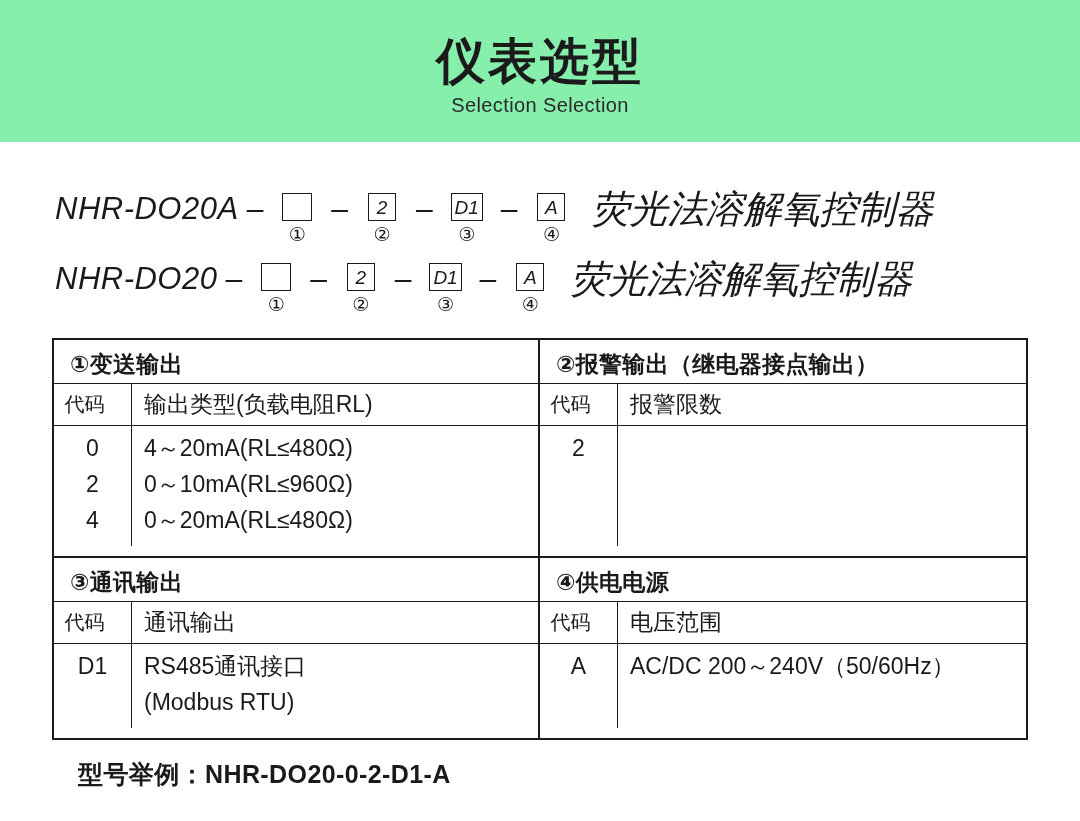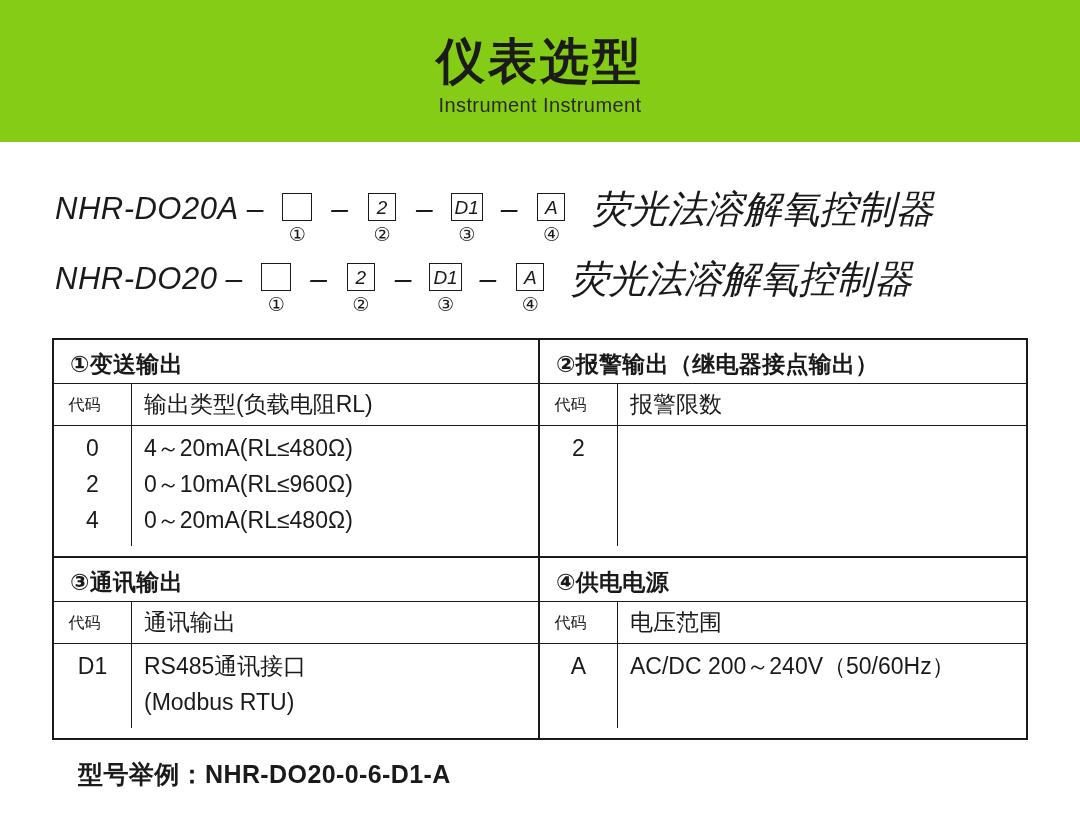--- a/index.html
+++ b/index.html
@@ -17,21 +17,21 @@
   .page {
     position: relative;
     width: 1080px;
     height: 821px;
   }
 
   
   .header {
     width: 100%;
     height: 142px;
-    background: #84cc16;
+    background: #86efac;
     display: flex;
     flex-direction: column;
     align-items: center;
     justify-content: center;
     box-sizing: border-box;
     padding-top: 8px;
   }
   .header-title {
     font-size: 49px;
     font-weight: bold;
@@ -132,21 +132,21 @@
   .sub-row {
     display: flex;
     width: 100%;
   }
   .c-code {
     width: 78px;
     flex: 0 0 78px;
     border-right: 1.6px solid #1a1a1a;
     box-sizing: border-box;
     text-align: center;
-    font-size: 16px;
+    font-size: 20px;
     padding: 5px 16px 5px 0;
     line-height: 33px;
   }
   .c-code.hdr { text-align: center; }
   .c-val {
     flex: 1 1 auto;
     box-sizing: border-box;
     font-size: 23px;
     padding: 5px 6px 5px 12px;
     line-height: 33px;
@@ -185,21 +185,21 @@
   }
   .nowrap { white-space: nowrap; }
 </style>
 </head>
 <body>
 
 <div class="page">
 
   <div class="header">
     <div class="header-title">仪表选型</div>
-    <div class="header-sub">Instrument Instrument</div>
+    <div class="header-sub">Selection Selection</div>
   </div>
 
   <div class="codeblock">
 
     <div class="code-line">
       <div class="code-model">NHR-DO20A</div>
       <div class="dash">–</div>
       <div class="slot-wrap">
         <div class="slot empty"></div>
         <div class="slot-num">①</div>
@@ -337,15 +337,15 @@
               <div>&nbsp;</div>
             </div>
           </div>
         </div>
       </div>
 
     </div>
 
   </div>
 
-  <div class="example">型号举例：NHR-DO20-0-6-D1-A</div>
+  <div class="example">型号举例：NHR-DO20-0-2-D1-A</div>
 
 </div>
 
 </body></html>

